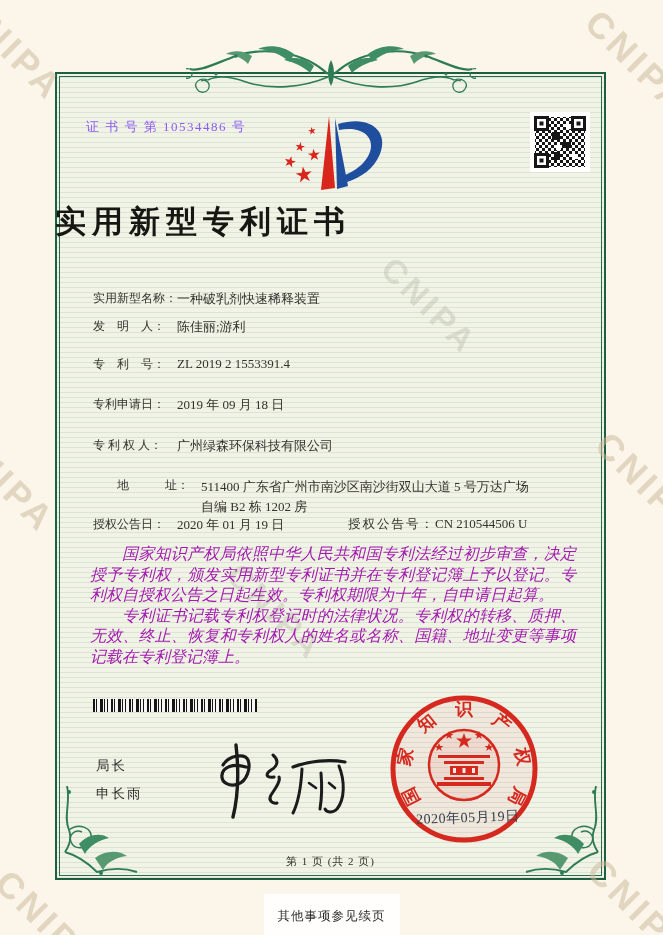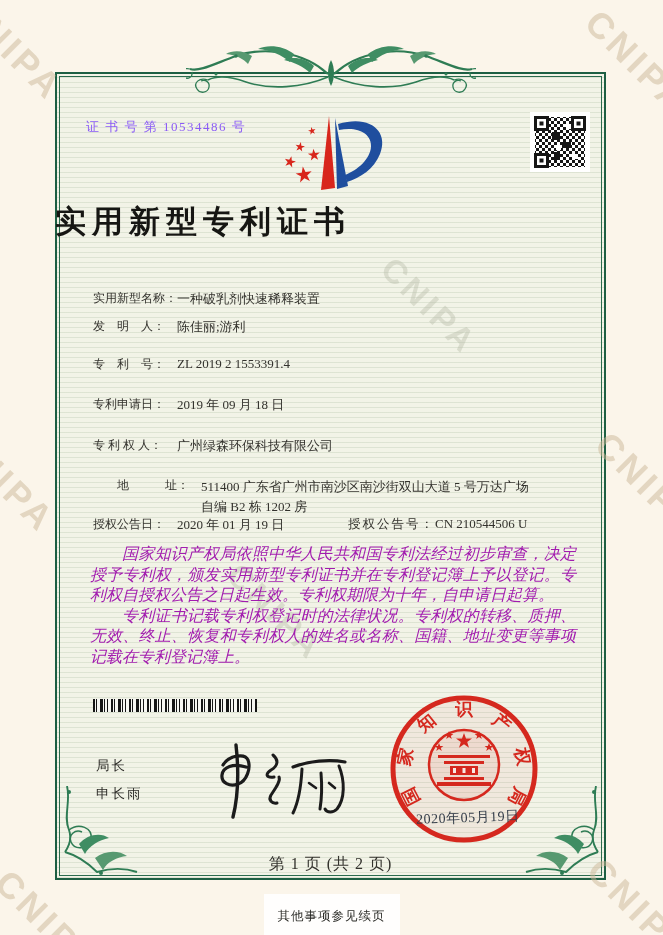--- a/index.html
+++ b/index.html
@@ -108,21 +108,21 @@
   .signer-title{position:absolute;z-index:4;left:96px;top:757px;font-size:13.5px;letter-spacing:2px;color:#2d2c28;}
   .signer-name{position:absolute;z-index:4;left:96px;top:785px;font-size:13.5px;letter-spacing:2px;color:#2d2c28;}
   .signature{position:absolute;z-index:4;left:205px;top:733px;}
 
   
   .seal{position:absolute;z-index:5;left:386px;top:691px;}
 
   
   .page-indicator{
     position:absolute;z-index:4;left:55px;top:854px;width:551px;
-    text-align:center;font-size:16px;color:#33322d;letter-spacing:1px;
+    text-align:center;font-size:11px;color:#33322d;letter-spacing:1px;
   }
   .cont-note{
     position:absolute;z-index:4;left:0;top:894px;width:663px;text-align:center;
   }
   .cont-note span{
     display:inline-block;background:rgba(255,255,255,0.9);
     padding:14px 14px;font-size:12.5px;
     letter-spacing:1px;color:#2a2a26;
   }
 </style>

